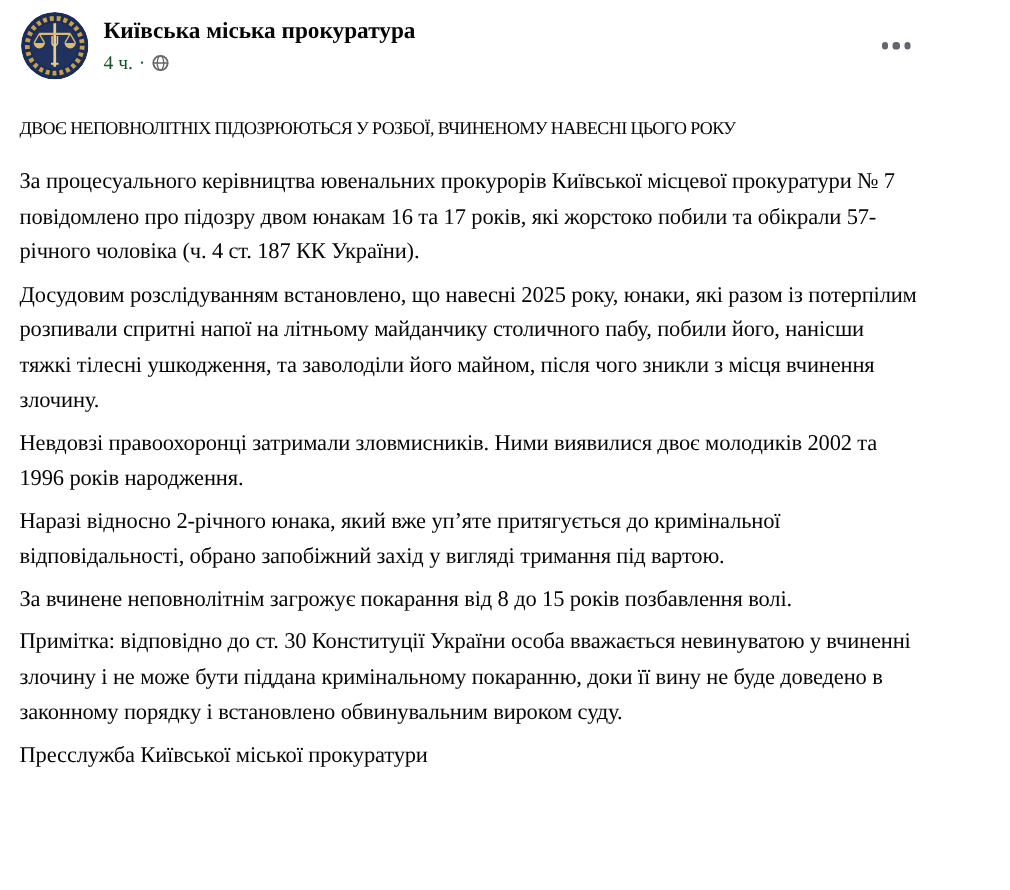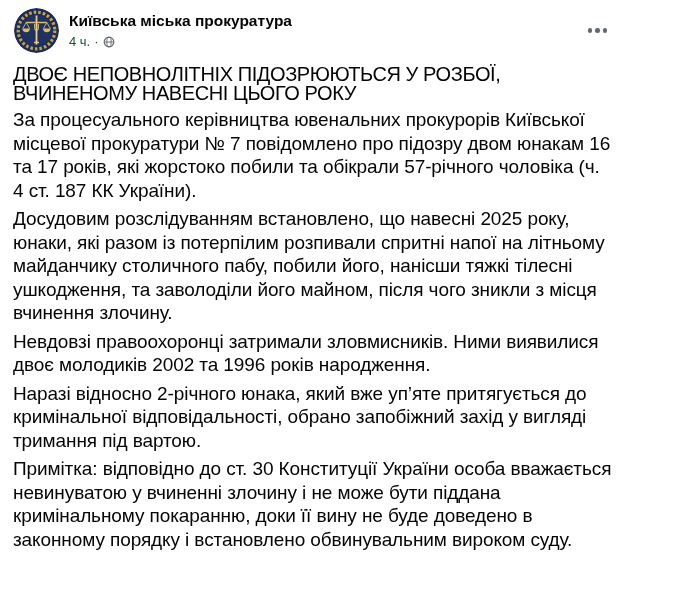--- a/index.html
+++ b/index.html
@@ -2,21 +2,21 @@
 <html><head>
 <meta charset="utf-8">
 <style>
   * { box-sizing: border-box; }
   html, body { margin: 0; padding: 0; background: #ffffff; }
   .post-container {
     width: 627px;
     height: 593px;
     overflow: hidden;
     background: #ffffff;
-    font-family: Liberation Sans, sans-serif;
+    font-family: Liberation Serif, serif;
     color: #050505;
     position: relative;
   }
   
   .post-header {
     display: flex;
     align-items: flex-start;
     padding: 8px 16px 0 14px;
   }
   .avatar {
@@ -57,28 +57,28 @@
     border-radius: 50%;
   }
   .menu-btn .dot-glyph {
     width: 4.5px; height: 4.5px;
     border-radius: 50%;
     background: #606770;
   }
   
   .post-body { padding: 4px 14px 0 13px; }
   .post-title {
-    font-size: 20px;
-    line-height: 19px;
+    font-size: 12px;
+    line-height: 40px;
     letter-spacing: -0.4px;
     font-weight: 400;
     margin: 8px 0 5px 0;
   }
   .post-body p.body-par {
-    font-size: 19px;
+    font-size: 15px;
     line-height: 23.5px;
     letter-spacing: -0.1px;
     margin: 0 0 5px 0;
   }
 </style>
 </head>
 <body>
 
 <div class="post-container">
 
@@ -119,16 +119,18 @@
       <span class="dot-glyph"></span>
     </button>
   </div>
 
   <div class="post-body">
     <p class="post-title">ДВОЄ НЕПОВНОЛІТНІХ ПІДОЗРЮЮТЬСЯ У РОЗБОЇ, ВЧИНЕНОМУ НАВЕСНІ ЦЬОГО РОКУ</p>
     <p class="body-par">За процесуального керівництва ювенальних прокурорів Київської місцевої прокуратури № 7 повідомлено про підозру двом юнакам 16 та 17 років, які жорстоко побили та обікрали 57-річного чоловіка (ч. 4 ст. 187 КК України).</p>
     <p class="body-par">Досудовим розслідуванням встановлено, що навесні 2025 року, юнаки, які разом із потерпілим розпивали спритні напої на літньому майданчику столичного пабу, побили його, нанісши тяжкі тілесні ушкодження, та заволоділи його майном, після чого зникли з місця вчинення злочину.</p>
     <p class="body-par">Невдовзі правоохоронці затримали зловмисників. Ними виявилися двоє молодиків 2002 та 1996 років народження.</p>
     <p class="body-par">Наразі відносно 2-річного юнака, який вже уп’яте притягується до кримінальної відповідальності, обрано запобіжний захід у вигляді тримання під вартою.</p>
+    <p class="body-par">За вчинене неповнолітнім загрожує покарання від 8 до 15 років позбавлення волі.</p>
     <p class="body-par">Примітка: відповідно до ст. 30 Конституції України особа вважається невинуватою у вчиненні злочину і не може бути піддана кримінальному покаранню, доки її вину не буде доведено в законному порядку і встановлено обвинувальним вироком суду.</p>
+    <p class="body-par">Пресслужба Київської міської прокуратури</p>
   </div>
 
 </div>
 
 </body></html>

